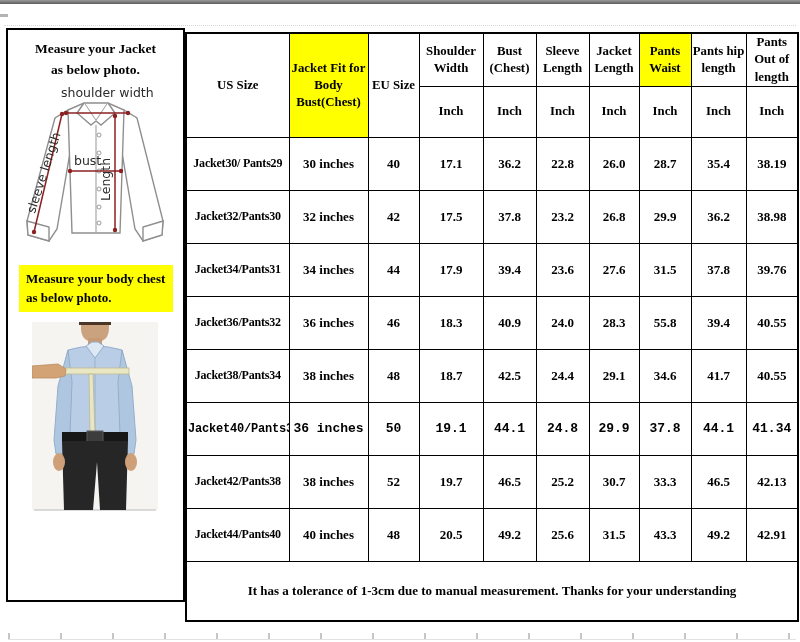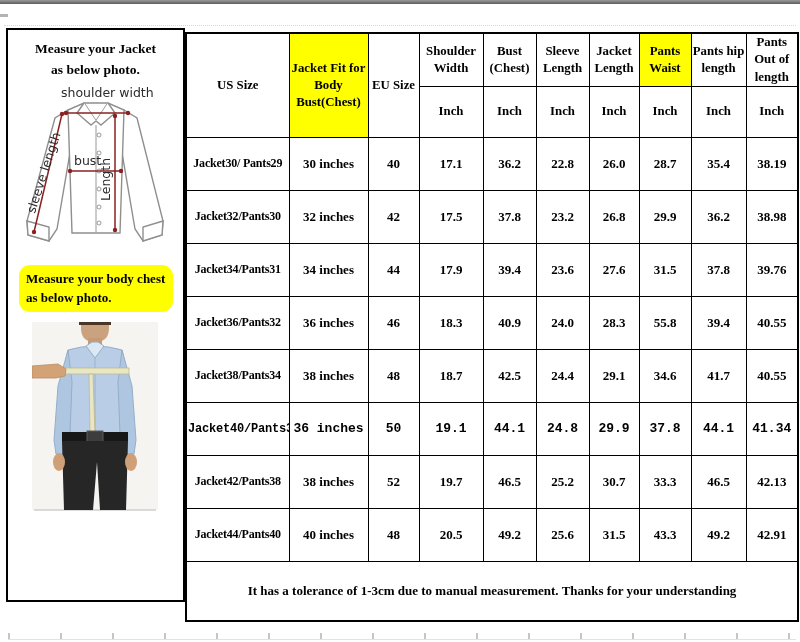--- a/index.html
+++ b/index.html
@@ -11,21 +11,21 @@
   .faint-rule{position:absolute;left:4px;top:25px;width:792px;height:0;border-top:1px dotted #d8d8d8;}
   .bottom-ticks{position:absolute;left:8px;top:633px;width:788px;height:6px;
       background:repeating-linear-gradient(90deg,#c6c6c6 0 2px,transparent 2px 52px);
       border-bottom:1px solid #e2e2e2;}
   
   .left-panel{position:absolute;left:6px;top:28px;width:179px;height:574px;
               border:2px solid #000;box-sizing:border-box;background:#fff;}
   .panel-title{margin-top:9px;text-align:center;font-weight:bold;font-size:13.5px;line-height:1.55;}
   .jacket-diagram{display:block;margin:2px auto 0 auto;}
   .yellow-note{margin:4px 10px 0 11px;background:#ffff00;font-weight:bold;font-size:13px;
-               line-height:1.5;padding:4px 2px 4px 7px;border-radius:11px;}
+               line-height:1.5;padding:4px 2px 4px 7px;}
   .body-photo{display:block;margin:10px 0 0 24px;}
   
   table.size-table{position:absolute;left:185px;top:32px;width:612px;height:578px;
        border-collapse:collapse;table-layout:fixed;background:#fff;}
   table.size-table th, table.size-table td{
        border:1.5px solid #000;text-align:center;vertical-align:middle;
        font-weight:bold;padding:0 1px;overflow:hidden;}
   table.size-table{border:2.5px solid #000;}
   th{font-size:12.8px;line-height:1.35;}
   td{font-size:13px;}

